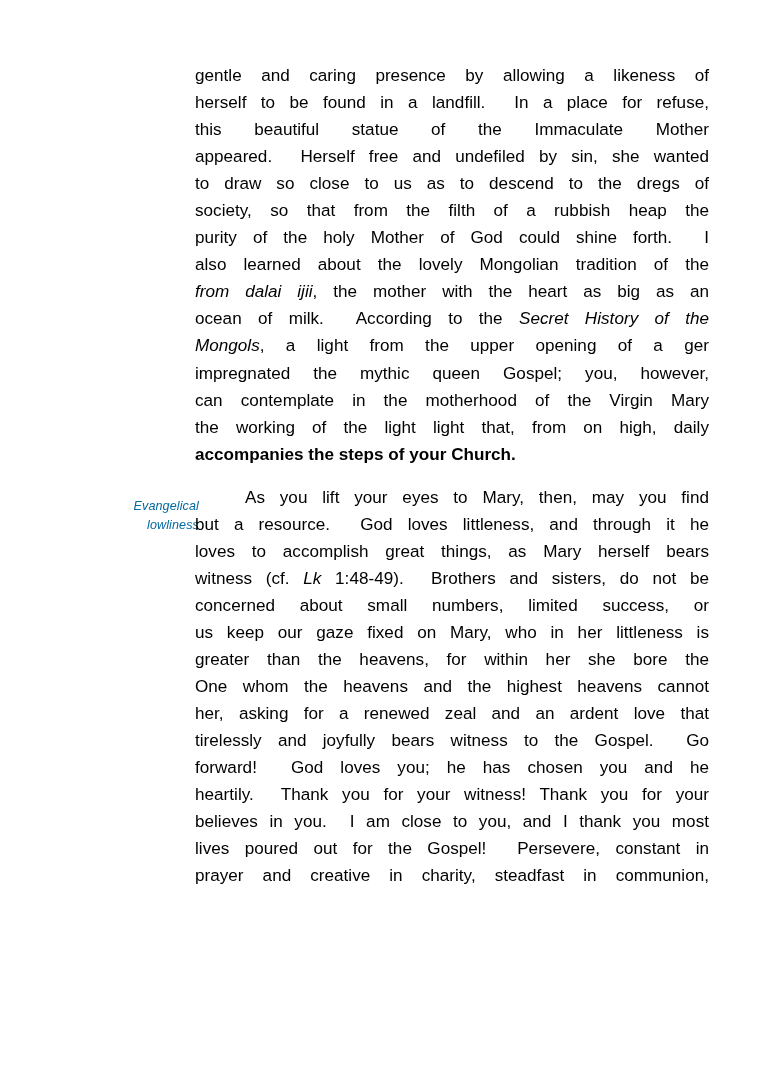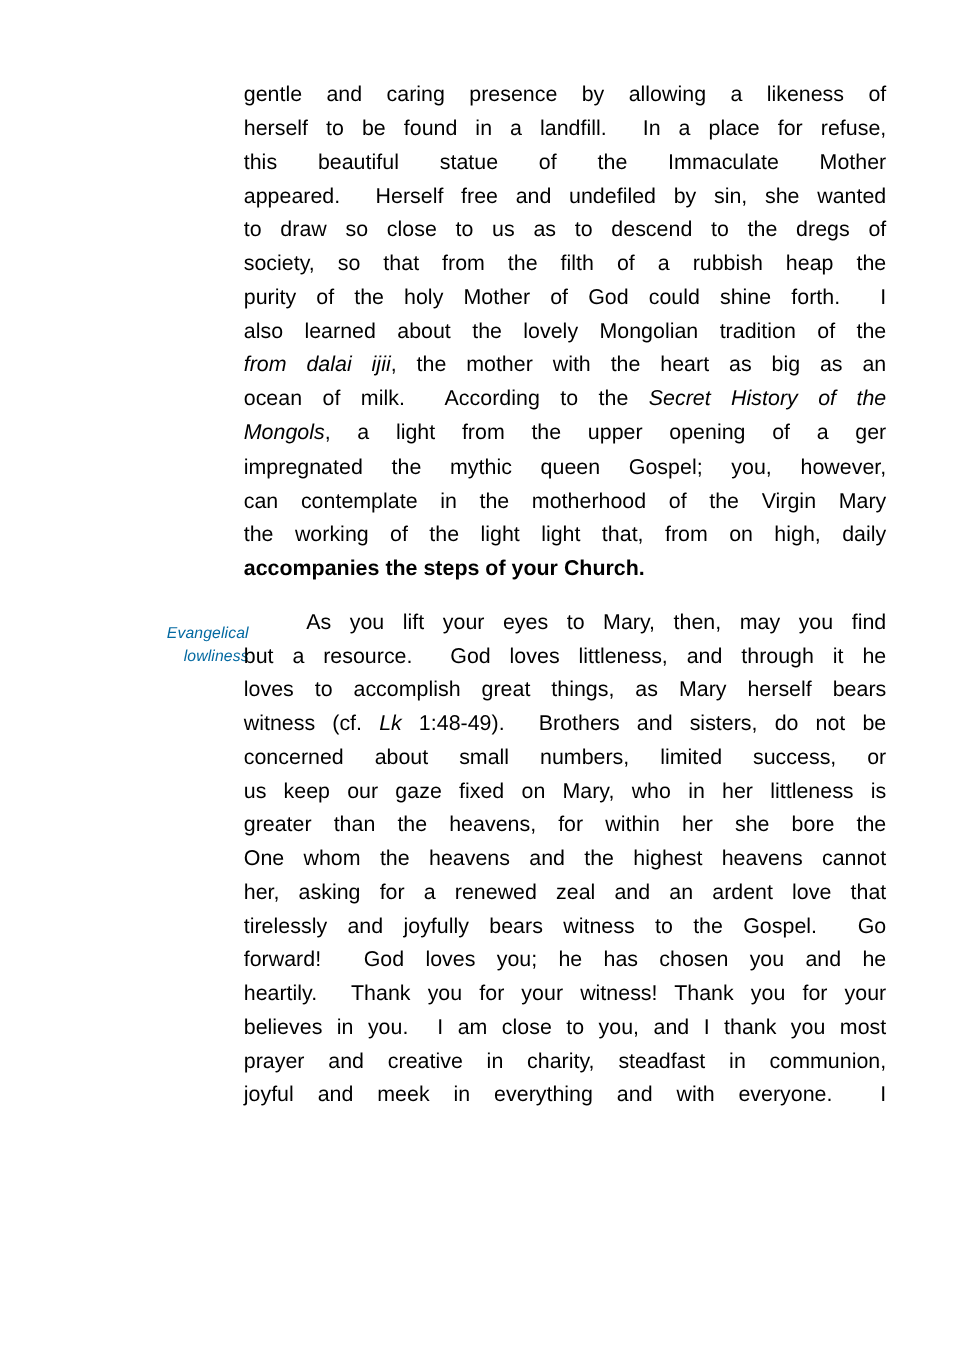--- a/index.html
+++ b/index.html
@@ -123,18 +123,18 @@
         <span class="ln"><span>witness (cf. </span><i class="it">Lk</i><span> 1:48-49).  Brothers and sisters, do not be</span></span>
         <span class="ln"><span>concerned about small numbers, limited success, or</span></span>
         <span class="ln"><span>us keep our gaze fixed on Mary, who in her littleness is</span></span>
         <span class="ln"><span>greater than the heavens, for within her she bore the</span></span>
         <span class="ln"><span>One whom the heavens and the highest heavens cannot</span></span>
         <span class="ln"><span>her, asking for a renewed zeal and an ardent love that</span></span>
         <span class="ln"><span>tirelessly and joyfully bears witness to the Gospel.  Go</span></span>
         <span class="ln"><span>forward!  God loves you; he has chosen you and he</span></span>
         <span class="ln"><span>heartily.  Thank you for your witness! Thank you for your</span></span>
         <span class="ln"><span>believes in you.  I am close to you, and I thank you most</span></span>
+        <span class="ln"><span>lives poured out for the Gospel!  Persevere, constant in</span></span>
         <span class="ln"><span>prayer and creative in charity, steadfast in communion,</span></span>
-        <span class="ln"><span>joyful and meek in everything and with everyone.  I</span></span>
       </p>
     </div>
 
 </div>
 
 </body></html>

